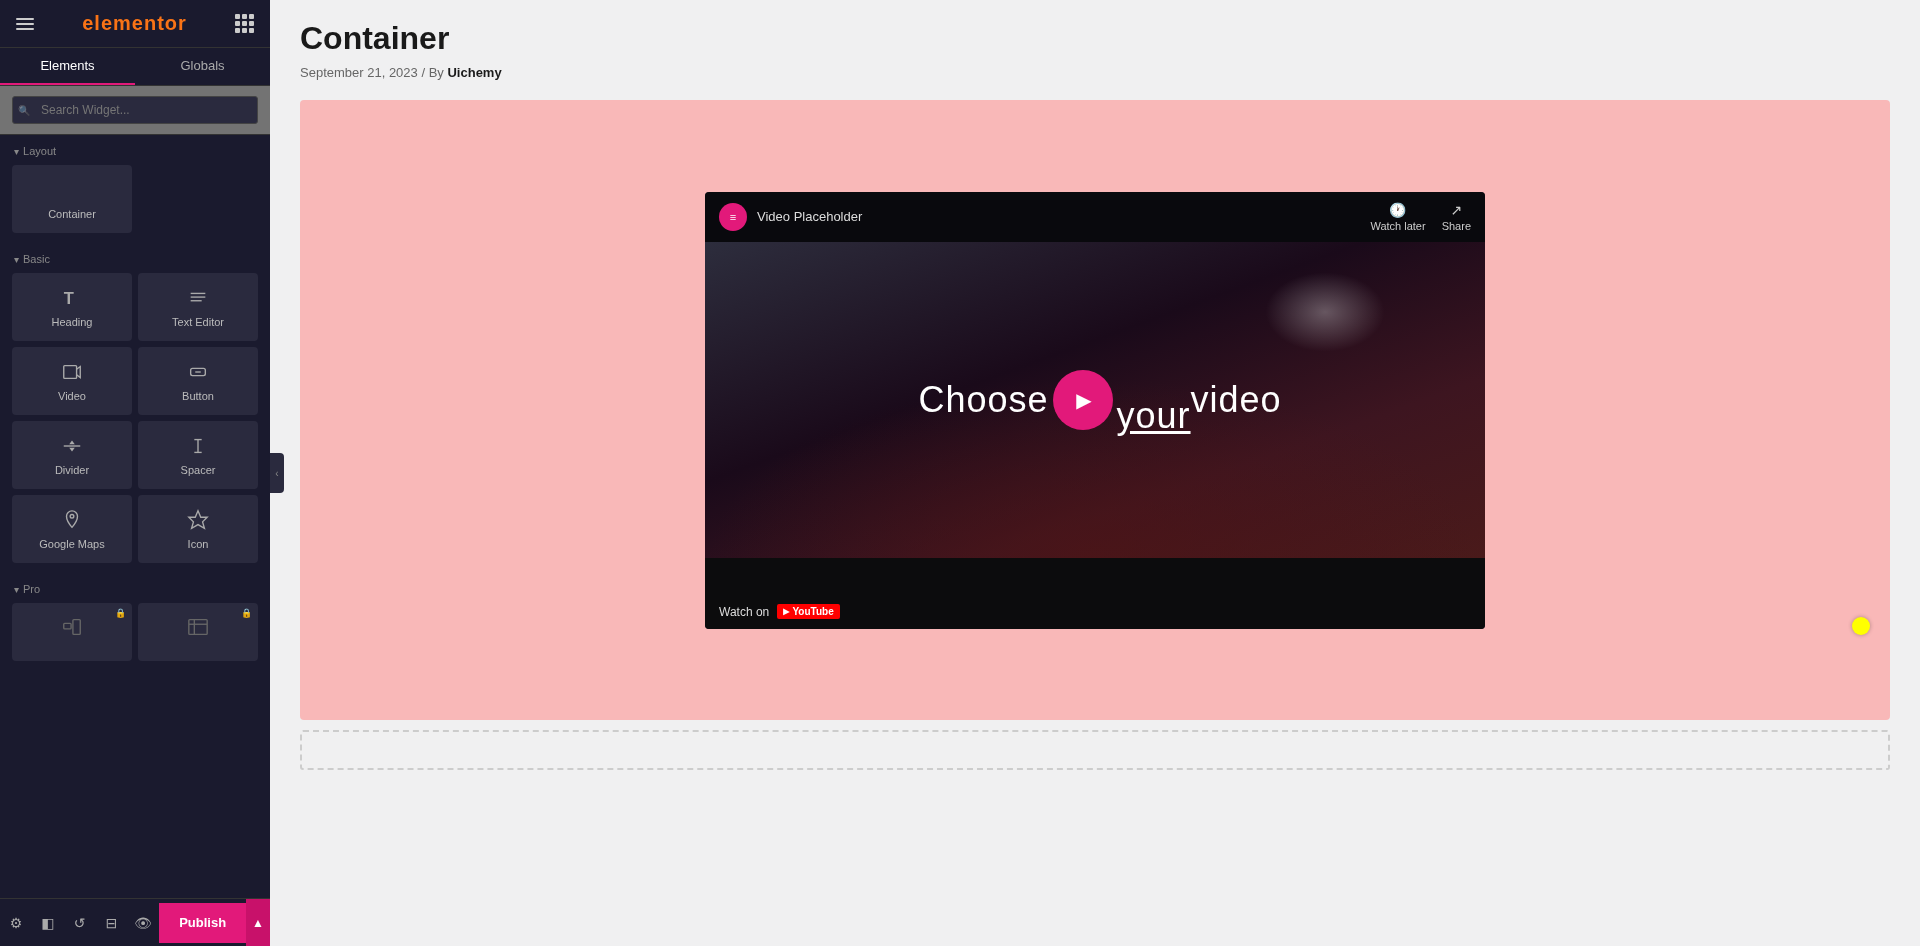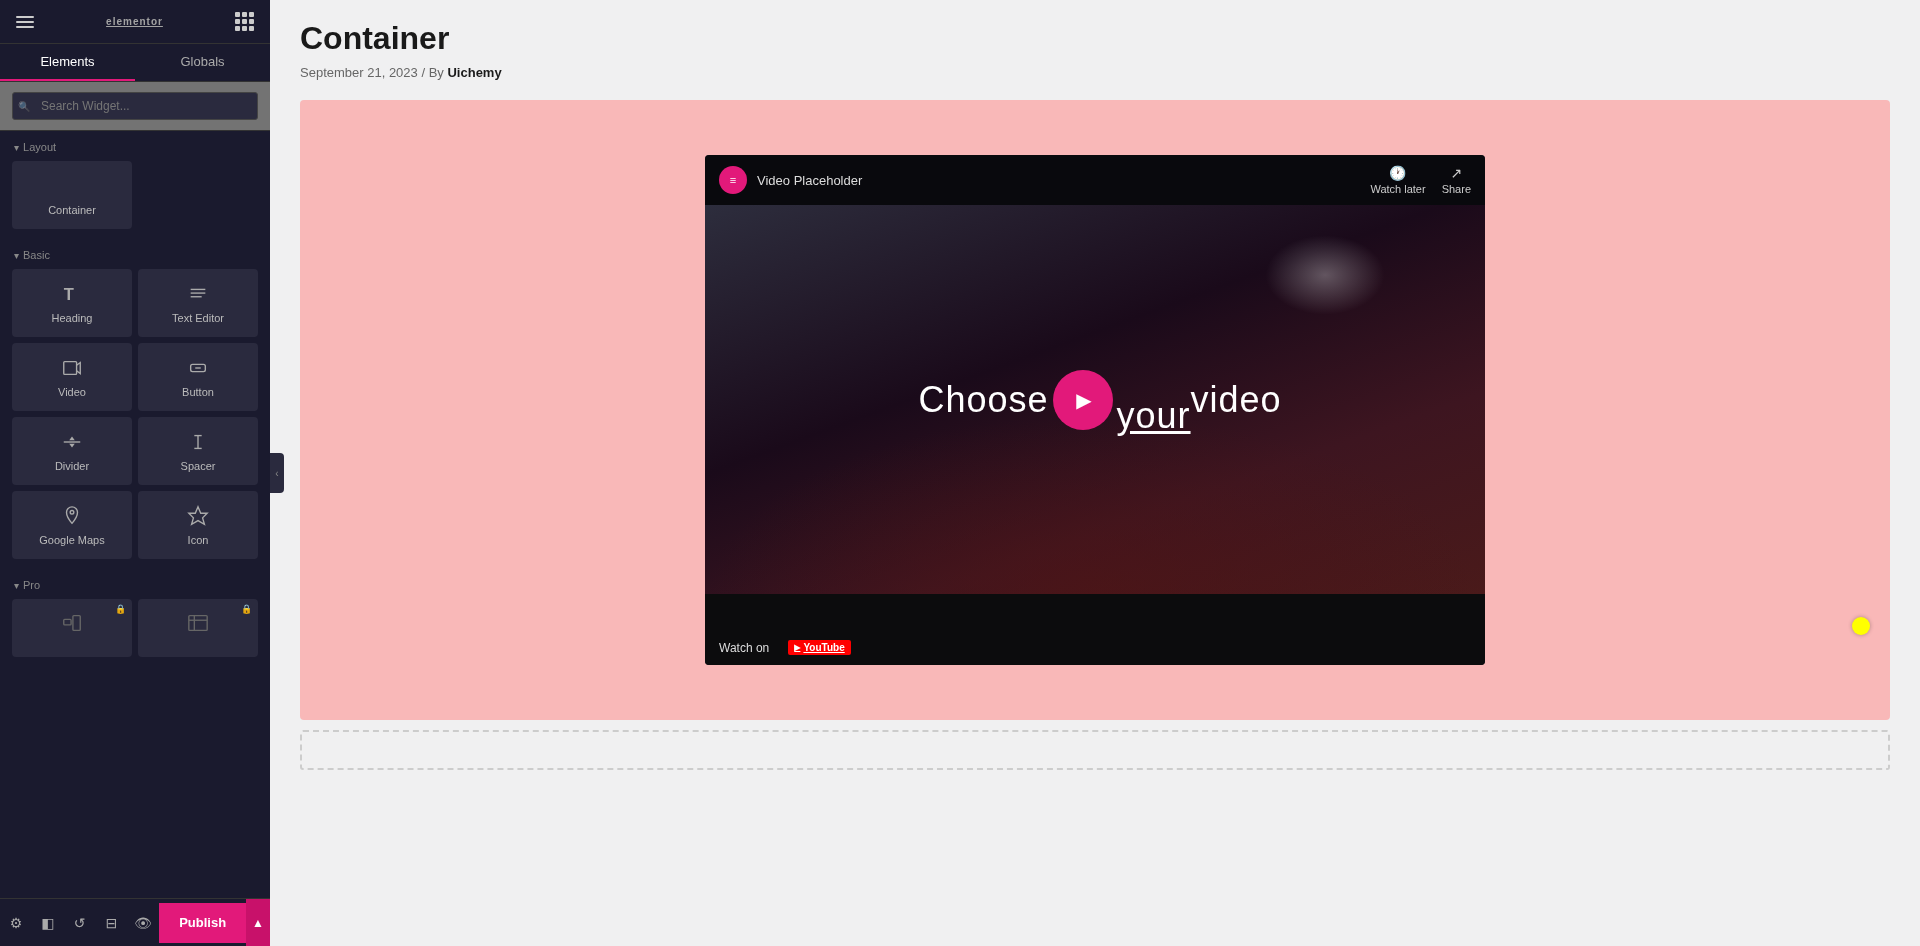--- a/index.html
+++ b/index.html
@@ -27,21 +27,21 @@
     }
 
     #sidebar-header .hamburger {
       display: flex; flex-direction: column; gap: 3px; cursor: pointer;
     }
     #sidebar-header .hamburger span {
       display: block; width: 18px; height: 2px; background: #ccc; border-radius: 1px;
     }
 
     #sidebar-logo {
-      font-size: 10px; font-weight: bold; color: #a3a3a3; letter-spacing: 1px; text-decoration: underline;
+      font-size: 20px; font-weight: bold; color: #f97316; letter-spacing: 1px;
     }
 
     #sidebar-header .grid-icon {
       display: grid; grid-template-columns: repeat(3, 5px); gap: 2px; cursor: pointer;
     }
     #sidebar-header .grid-icon span {
       width: 5px; height: 5px; background: #ccc; border-radius: 1px;
     }
 
     #sidebar-tabs {
@@ -302,21 +302,21 @@
       display: flex;
       flex-direction: column;
       align-items: center;
       gap: 2px;
       cursor: pointer;
     }
     .video-action .v-icon { font-size: 14px; }
 
     #video-main {
       position: relative;
-      height: 389px;
+      height: 316px;
       background: linear-gradient(160deg, #2d2d3d 0%, #1a0a1a 40%, #3d1520 70%, #4a1a1a 100%);
       display: flex;
       align-items: center;
       justify-content: center;
       padding-left: 10px;
     }
 
     #video-main .clouds-overlay {
       position: absolute;
       bottom: 0;
@@ -371,37 +371,36 @@
 
     #video-bottom-bar {
       background: rgba(10,10,10,0.9);
       padding: 10px 14px;
       display: flex;
       align-items: center;
       justify-content: space-between;
     }
     #video-bottom-bar .watch-on {
       display: flex;
-      align-items: center;
-      gap: 19px;
+      align-items: flex-end;
+      gap: 8px;
       color: #ddd;
       font-size: 12px;
       margin-top: 36px;
     }
     .youtube-badge {
       background: #ff0000;
       color: #fff;
       font-size: 10px;
       padding: 2px 6px;
       border-radius: 2px;
       font-weight: bold;
       display: flex;
       align-items: center;
       gap: 3px;
-      text-decoration: underline;
     }
     .youtube-badge::before {
       content: '▶';
       font-size: 8px;
     }
 
     #dashed-bottom {
       border: 2px dashed #ccc;
       margin-top: 10px;
       height: 40px;

